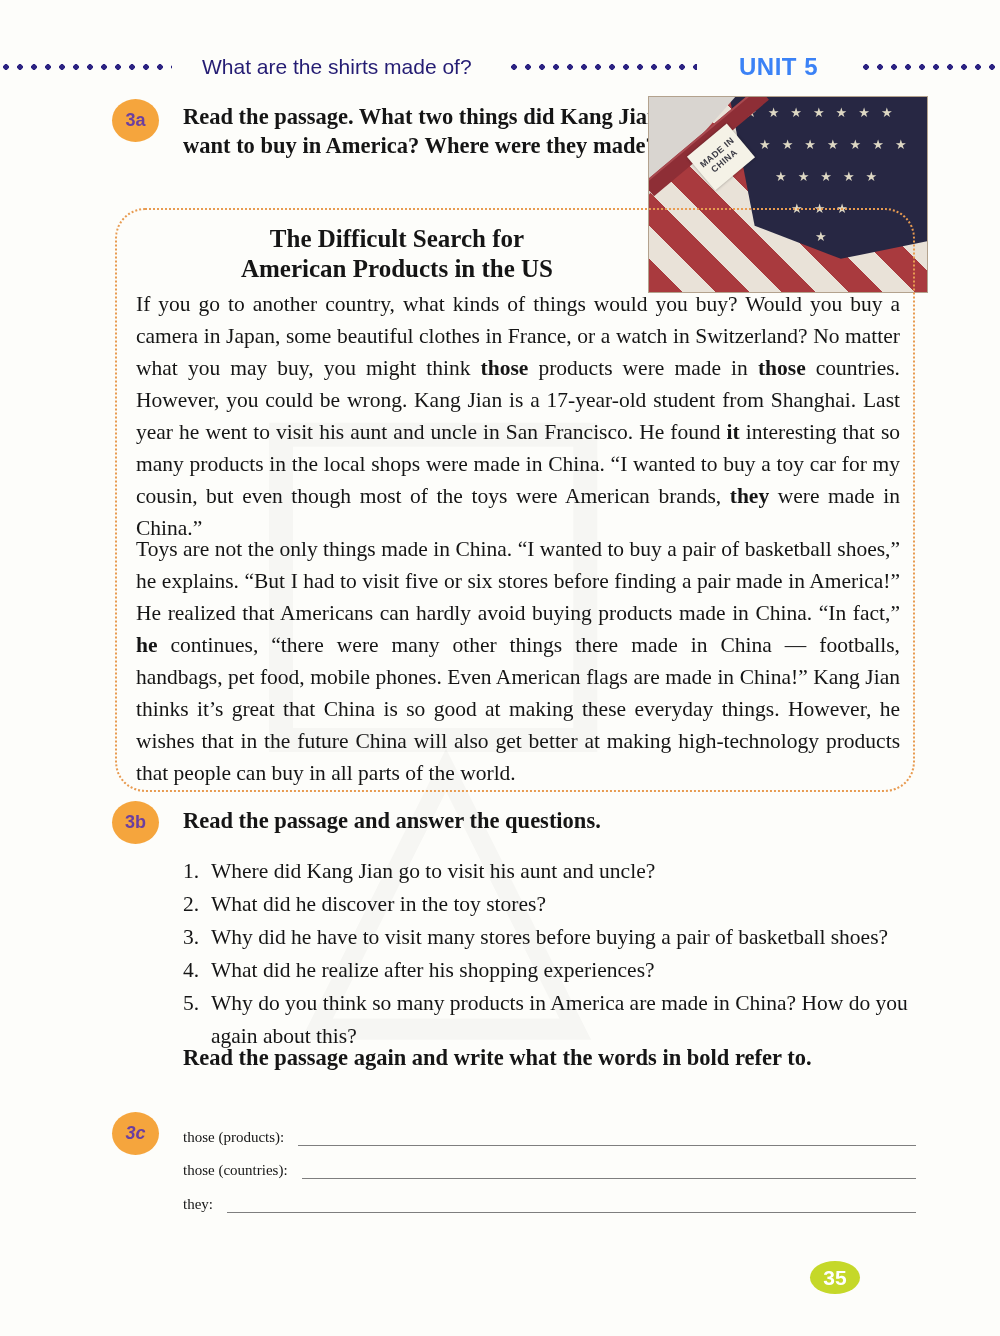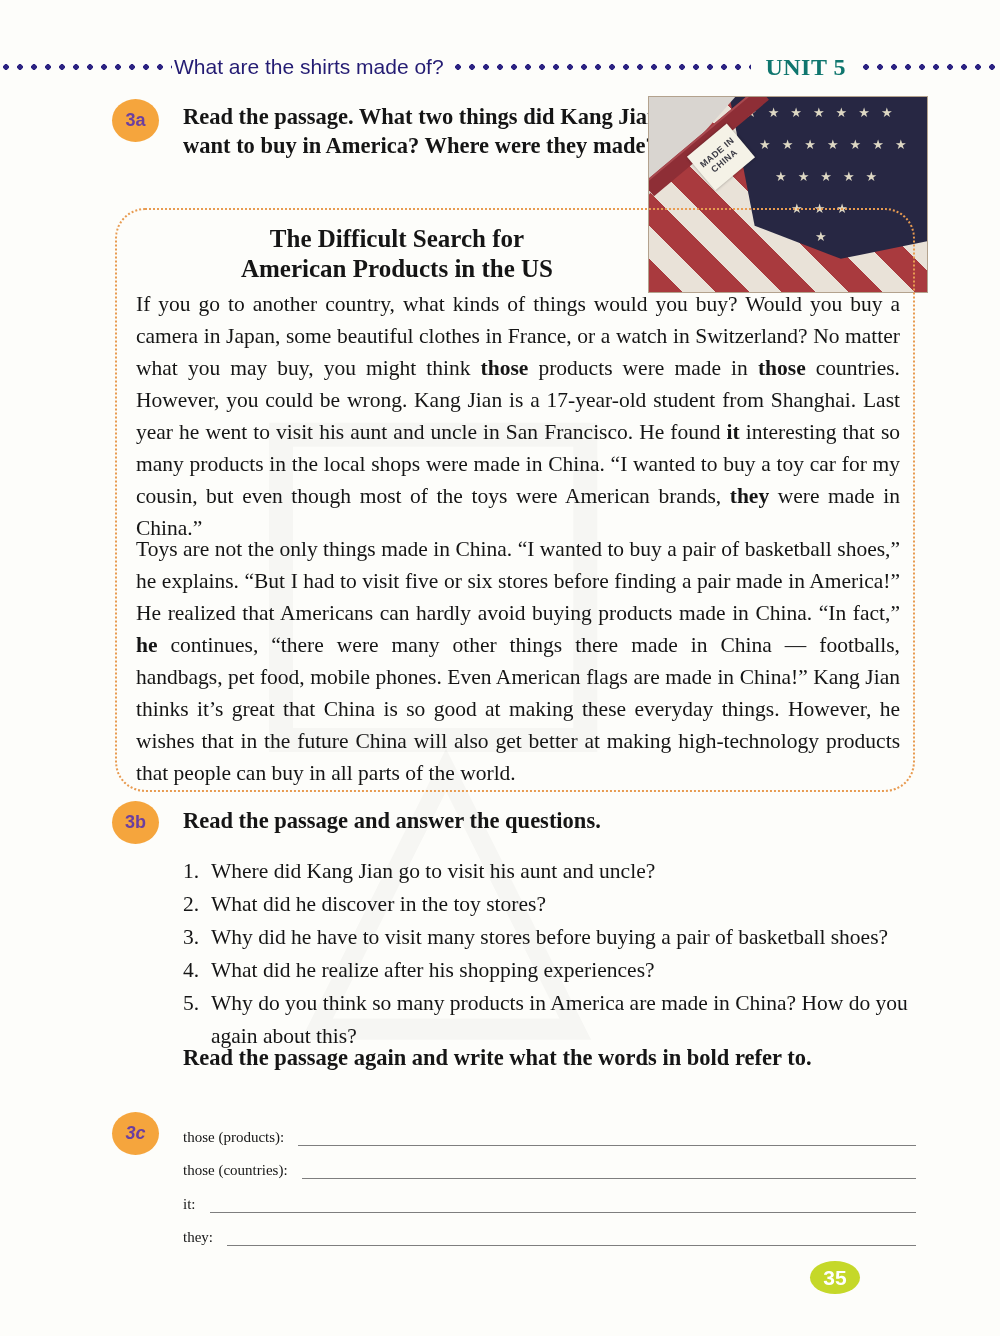--- a/index.html
+++ b/index.html
@@ -4,28 +4,28 @@
 <style>
   html,body{margin:0;padding:0;background:#ffffff;}
   #page{position:relative;width:1000px;height:1336px;background:#fdfdfa;overflow:hidden;
         font-family:"Liberation Serif", serif;color:#151515;}
 
   
   .wm{position:absolute;color:rgba(60,60,60,0.035);font-family:"DejaVu Sans",sans-serif;
       font-weight:bold;user-select:none;pointer-events:none;}
 
   
-  .header{position:absolute;left:0;top:52px;width:1000px;height:30px;display:flex;align-items:center;}
+  .header{position:absolute;left:0;top:52px;width:1000px;height:30px;display:flex;align-items:center;gap:28px;}
   .dots{height:8px;background-image:radial-gradient(circle 3px at 6px 4px,#2c2382 2.7px,rgba(0,0,0,0) 3px);
         background-size:14px 8px;background-repeat:repeat-x;}
   .dots.d1{width:172px;}
   .dots.d2{flex:1;margin-left:8px;}
   .dots.d3{flex:0 0 140px;margin-left:14px;}
   .hdr-title{font-family:"Liberation Sans",sans-serif;font-size:21px;color:#241c73;white-space:nowrap;margin-left:2px;}
-  .hdr-unit{font-family:Liberation Serif, serif;font-weight:bold;font-size:24px;color:#0f766e;
+  .hdr-unit{font-family:Liberation Sans, sans-serif;font-weight:bold;font-size:24px;color:#3b82f6;
             white-space:nowrap;margin-left:14px;letter-spacing:.5px;}
 
   
   .badge{position:absolute;width:47px;height:43px;border-radius:50%;background:#f5a53d;
          display:flex;align-items:center;justify-content:center;
          font-family:"Liberation Sans",sans-serif;font-weight:bold;font-size:18px;color:#6b3fa0;}
   .task{position:absolute;left:183px;font-weight:bold;font-size:22.5px;line-height:29px;width:480px;}
   .task.wide{width:720px;}
 
   
@@ -152,24 +152,20 @@
       <div class="frow">
         <span class="flabel">those (products):</span>
         <span class="fline"></span>
       </div>
 
       <div class="frow">
         <span class="flabel">those (countries):</span>
         <span class="fline"></span>
       </div>
 
-      <div class="frow">
-        <span class="flabel">it:</span>
-        <span class="fline"></span>
-      </div>
 
       <div class="frow">
         <span class="flabel">they:</span>
         <span class="fline"></span>
       </div>
     </div>
 
   <div class="pagenum">35</div>
 
 </div>

